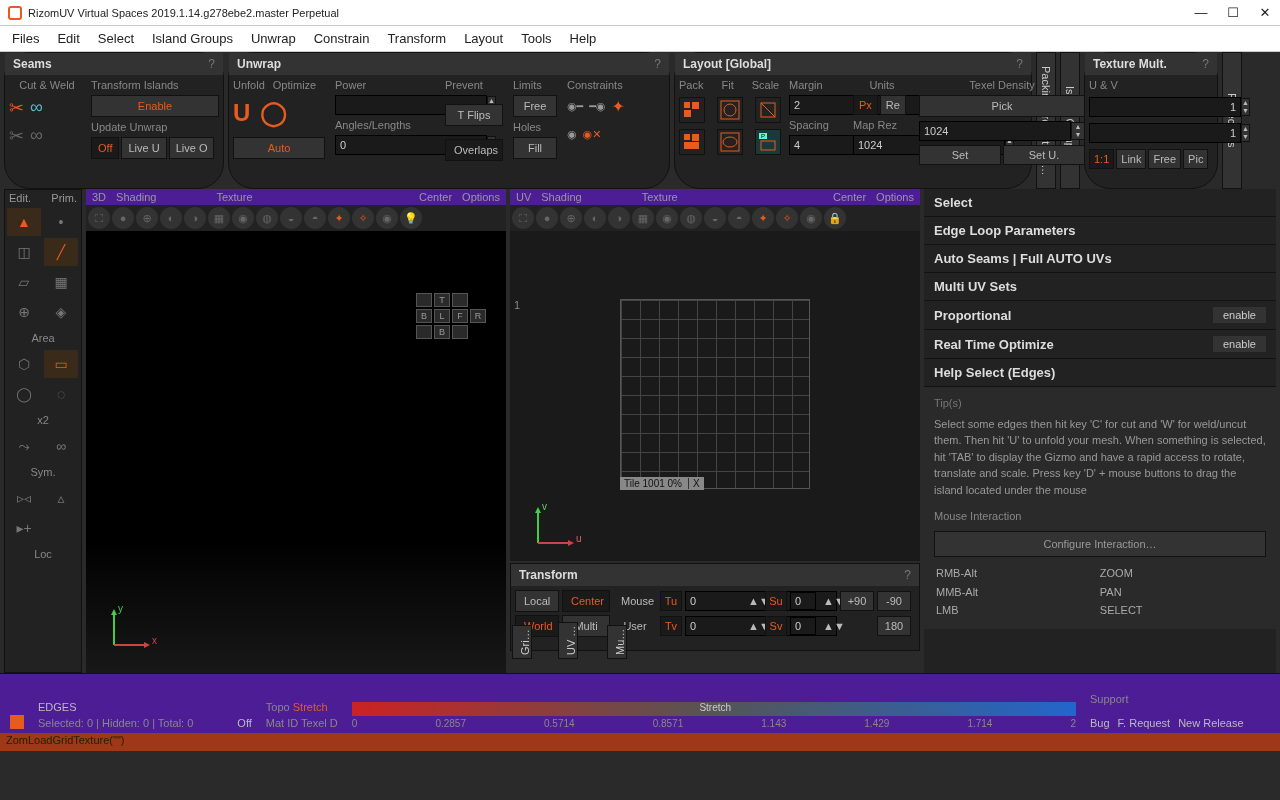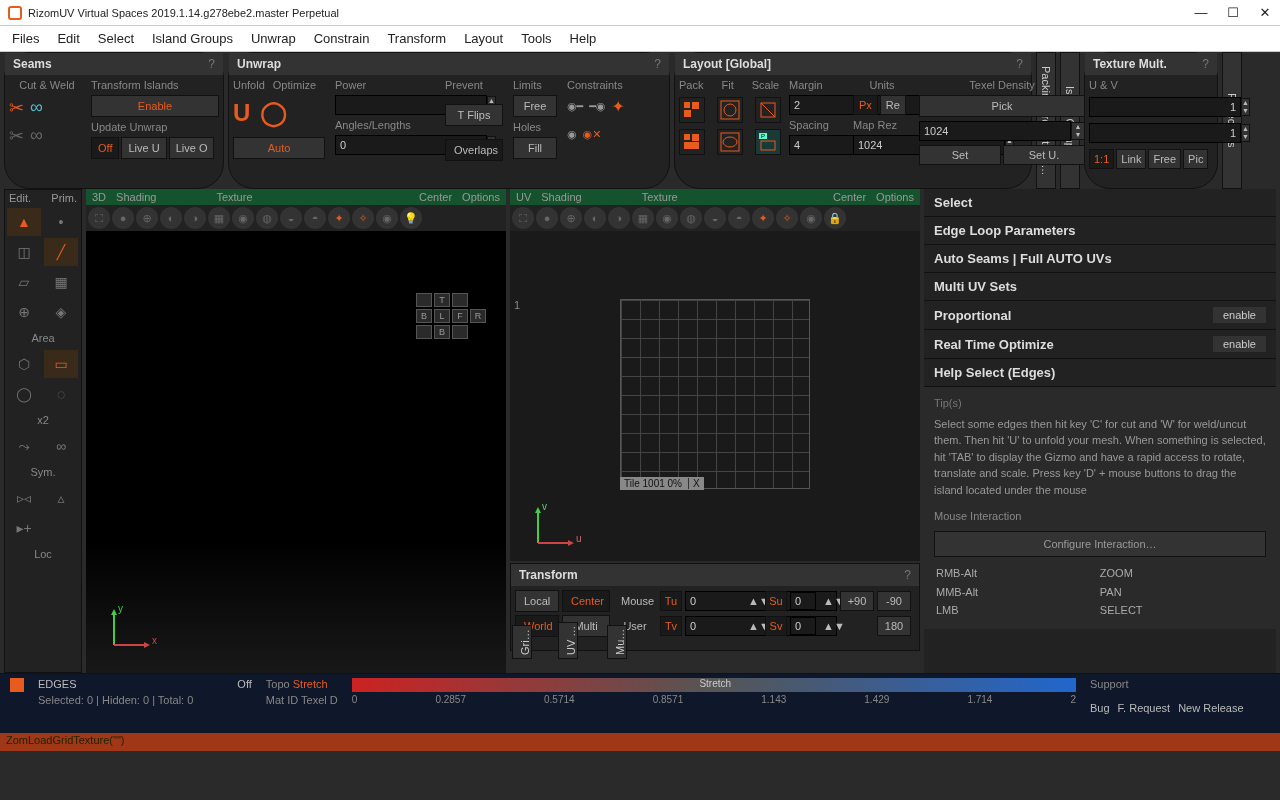--- a/index.html
+++ b/index.html
@@ -27,30 +27,30 @@
 .vtab { writing-mode:vertical-rl; background:#333; padding:6px 3px; border:1px solid #111; font-size:11px; color:#ccc; text-align:center;}
 .main-row { display:flex; height:484px; gap:4px; padding:0 4px;}
 .left-tools { width:78px; display:flex; flex-direction:column;}
 .left-tools .hdr { display:flex; justify-content:space-between; padding:2px 4px; font-size:11px; color:#999;}
 .tool-grid { display:grid; grid-template-columns:1fr 1fr; gap:2px; padding:2px;}
 .tool-grid .t { width:34px; height:28px; background:#222; display:flex; align-items:center; justify-content:center; font-size:14px; color:#777; cursor:pointer;}
 .tool-grid .t.sel { background:#3a2a1a; }
 .tool-grid .t.o { color:#e85b1e;}
 .tool-grid .full { grid-column:1/3; text-align:center; font-size:11px; color:#888; padding:4px;}
 .viewport { flex:1; display:flex; flex-direction:column; background:#0a0a0a; position:relative;}
-.vp-hdr { display:flex; gap:10px; padding:2px 6px; background:#14532d; font-size:11px; color:#999; align-items:center;}
+.vp-hdr { display:flex; gap:10px; padding:2px 6px; background:#4c1d95; font-size:11px; color:#999; align-items:center;}
 .vp-icons { display:flex; gap:2px; padding:2px; background:#222;}
 .vp-icons .ic { width:22px; height:22px; background:#333; border-radius:11px; display:flex; align-items:center; justify-content:center; color:#666;}
 .axis { position:absolute; bottom:18px; left:18px; font-size:10px;}
 .axis .y { color:#4c4;} .axis .x { color:#c44;} .axis .u { color:#c66;} .axis .v { color:#6c6;}
 .right-panel { width:352px; background:#222; overflow:hidden; display:flex; flex-direction:column;}
 .rp-sec { padding:6px 10px; border-bottom:1px solid #111; font-weight:bold; color:#ddd; font-size:13px; display:flex; justify-content:space-between; align-items:center;}
 .rp-sec .en { background:#333; padding:2px 10px; font-size:11px; font-weight:normal; color:#ccc;}
 .help-box { background:#2a2a2a; padding:8px 10px; font-size:11px; color:#999; line-height:1.5;}
-.status { height:60px; background:#0f172a; display:flex; align-items:flex-start; padding:4px 10px; gap:14px; border-top:1px solid #111;}
+.status { height:60px; background:#4c1d95; display:flex; align-items:flex-end; padding:4px 10px; gap:14px; border-top:1px solid #111;}
 .cmdbar { height:18px; background:#a03818; color:#220; padding:1px 6px; font-size:11px;}
 .grad { height:14px; background:linear-gradient(to right,#c22,#555 50%,#26c); position:relative; flex:1;}
 .grad .lbl2 { position:absolute; top:0; color:#ccc; font-size:10px;}
 .viewgrid { position:absolute; border:1px solid #555; background-image:linear-gradient(#444 1px,transparent 1px),linear-gradient(90deg,#444 1px,transparent 1px); }
 .bfcube { position:absolute; top:60px; right:18px; font-size:9px; color:#999;}
 .bfcube td { border:1px solid #555; width:16px; height:14px; text-align:center; background:#2a2a2a;}
 .layout-icon { width:26px; height:26px; display:inline-flex; align-items:center; justify-content:center; border:1px solid #111; cursor:pointer;}
 svg { display:block; }
 </style>
 </head>

